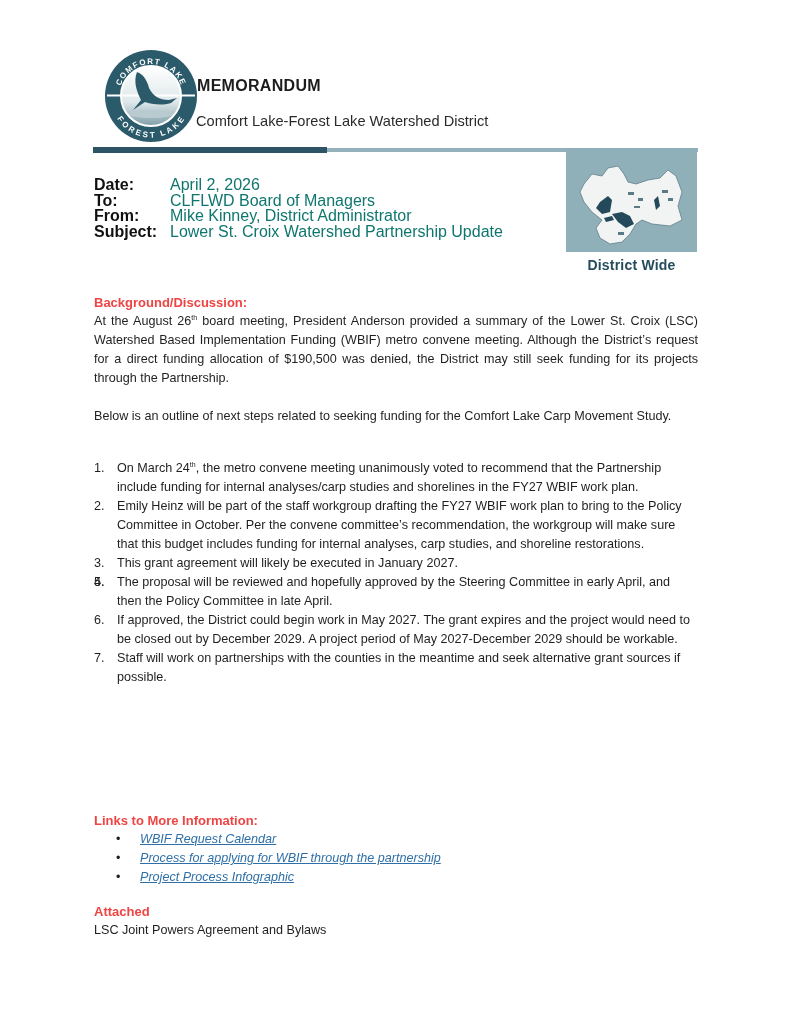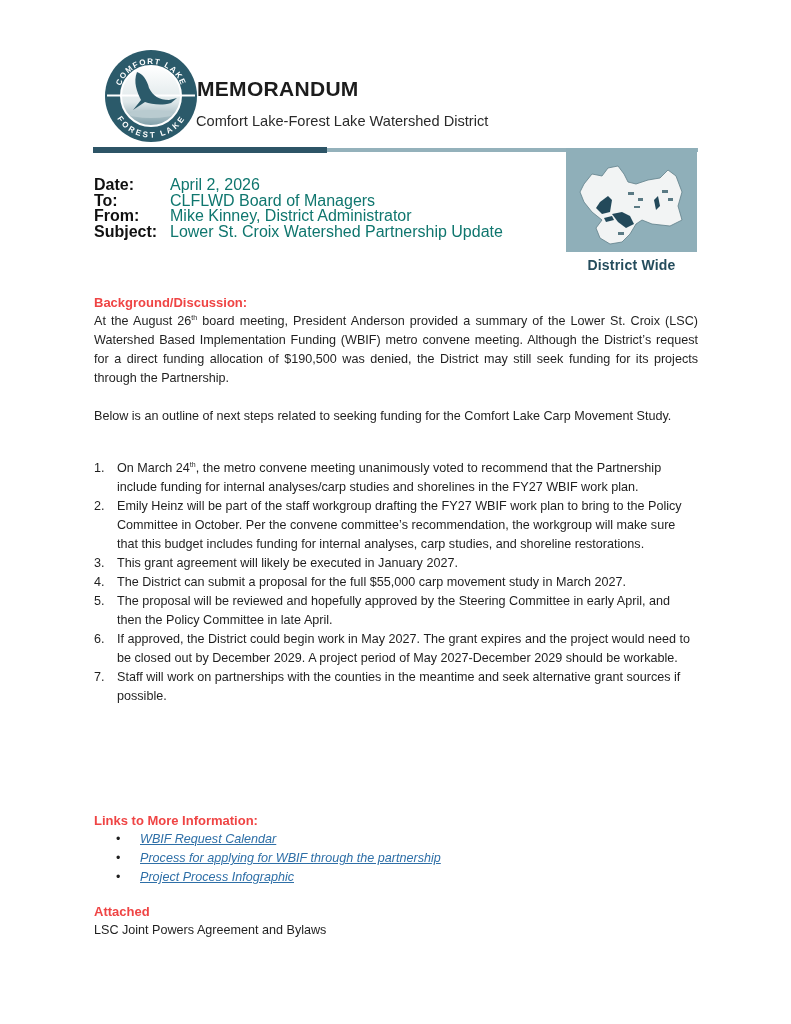--- a/index.html
+++ b/index.html
@@ -7,21 +7,21 @@
       width: 791px; height: 1024px; position: relative; overflow: hidden;
       font-family: "DejaVu Sans", "Liberation Sans", sans-serif;
       color: #1e1e1e;
     }
     .abs { position: absolute; }
 
     
     .logo { left: 103px; top: 48px; width: 96px; height: 96px; }
     .memo-title {
       left: 197px; top: 77px; font-family: "Liberation Sans", sans-serif;
-      font-weight: bold; font-size: 21px; letter-spacing: 0.3px; color: #1c1c1c;
+      font-weight: bold; font-size: 16px; letter-spacing: 0.3px; color: #1c1c1c;
     }
     .memo-org {
       left: 196px; top: 113px; font-family: "Liberation Sans", sans-serif;
       font-size: 14.6px; color: #2a2a2a; white-space: nowrap;
     }
     .bar-dark { left: 93px; top: 147px; width: 234px; height: 6px; background: #2d5466; }
     .bar-light { left: 327px; top: 148px; width: 371px; height: 4px; background: #94b1bb; }
 
     
     .district-box {
@@ -134,21 +134,21 @@
   <div class="justify"><span>At the August 26</span><sup>th</sup><span> board meeting, President Anderson provided a summary of the Lower St. Croix (LSC) Watershed Based Implementation Funding (WBIF) metro convene meeting. Although the District’s request for a direct funding allocation of $190,500 was denied, the District may still seek funding for its projects through the Partnership.</span></div>
   <div style="height: 19px;"></div>
   <div class="justify">Below is an outline of next steps related to seeking funding for the Comfort Lake Carp Movement Study.</div>
 </div>
 
 <div class="abs body-text" style="top: 459px;">
   <ol class="steps">
     <li><span class="num">1.</span><span>On March 24</span><sup>th</sup><span>, the metro convene meeting unanimously voted to recommend that the Partnership include funding for internal analyses/carp studies and shorelines in the FY27 WBIF work plan.</span></li>
     <li><span class="num">2.</span><span>Emily Heinz will be part of the staff workgroup drafting the FY27 WBIF work plan to bring to the Policy Committee in October. Per the convene committee’s recommendation, the workgroup will make sure that this budget includes funding for internal analyses, carp studies, and shoreline restorations.</span></li>
     <li><span class="num">3.</span><span>This grant agreement will likely be executed in January 2027.</span></li>
-    <li><span class="num">4.</span><span>The District can submit a proposal for the full $55,000 carp movement study in March 2027.</span></li>
+    <li><span class="num">4.</span></li>
     <li><span class="num">5.</span><span>The proposal will be reviewed and hopefully approved by the Steering Committee in early April, and then the Policy Committee in late April.</span></li>
     <li><span class="num">6.</span><span>If approved, the District could begin work in May 2027. The grant expires and the project would need to be closed out by December 2029. A project period of May 2027-December 2029 should be workable.</span></li>
     <li><span class="num">7.</span><span>Staff will work on partnerships with the counties in the meantime and seek alternative grant sources if possible.</span></li>
   </ol>
 </div>
 
 <div class="abs body-text" style="top: 811px;">
   <div class="heading">Links to More Information:</div>
   <ul class="links">
     <li><span class="bullet">•</span><a class="link" href="#">WBIF Request Calendar</a></li>

